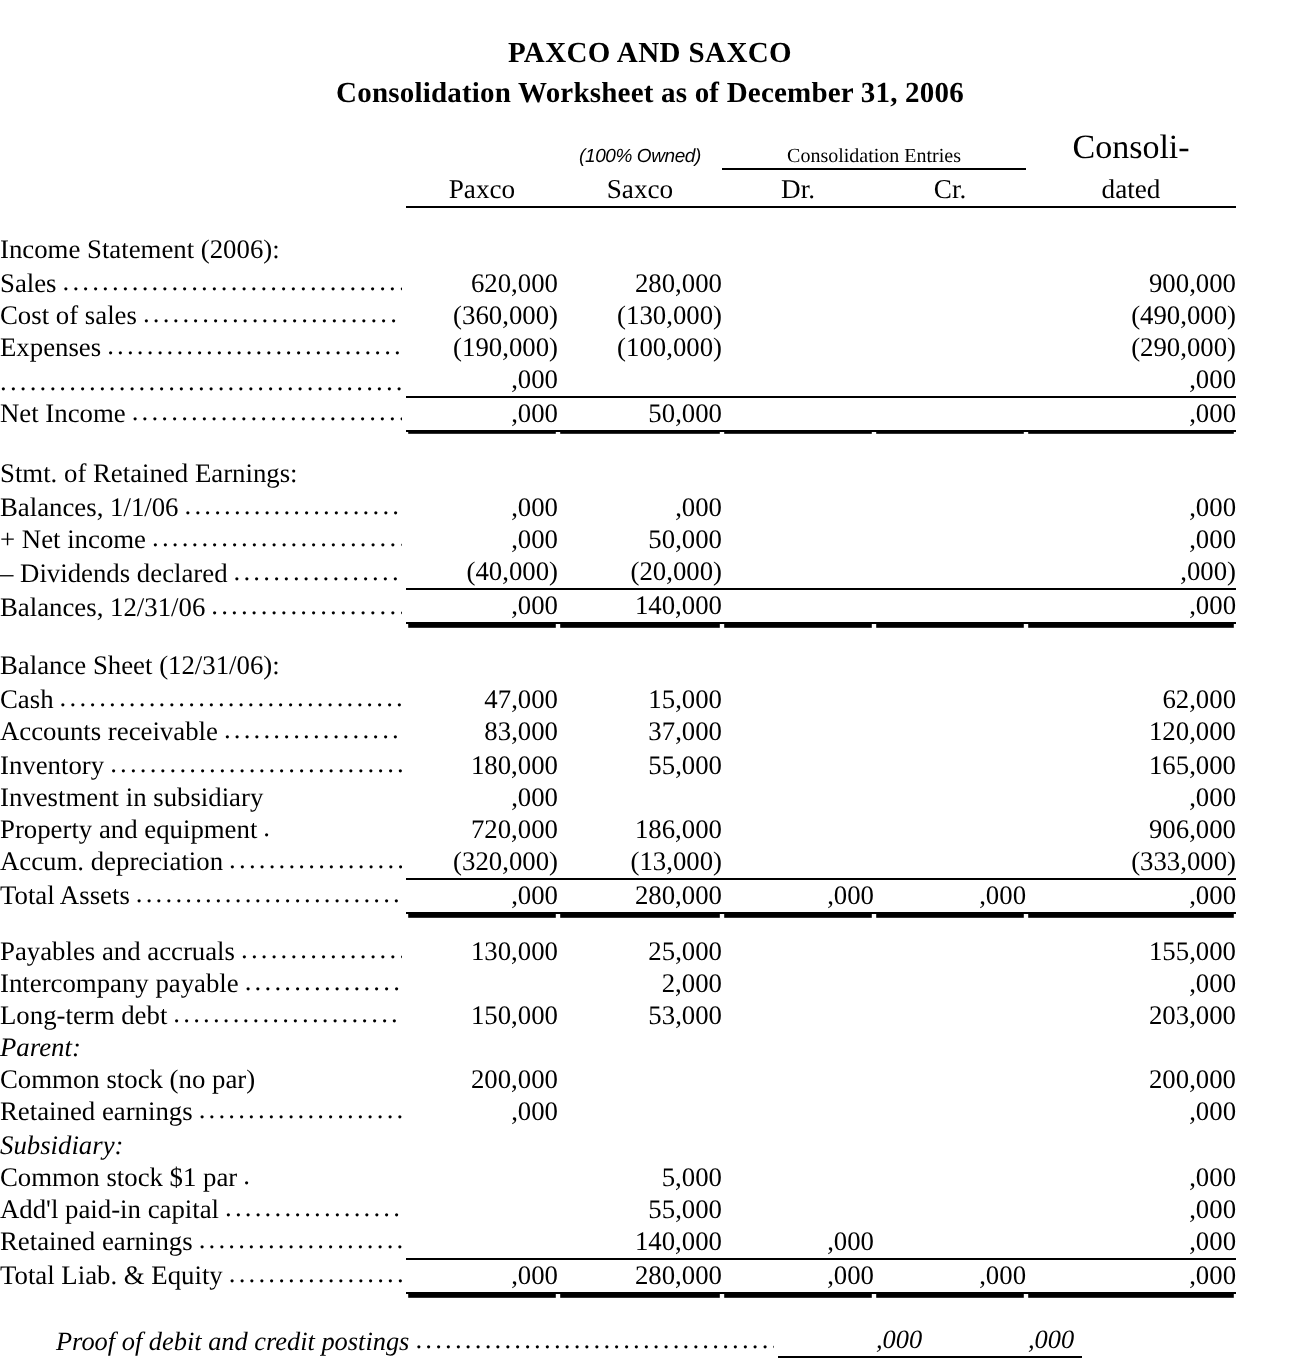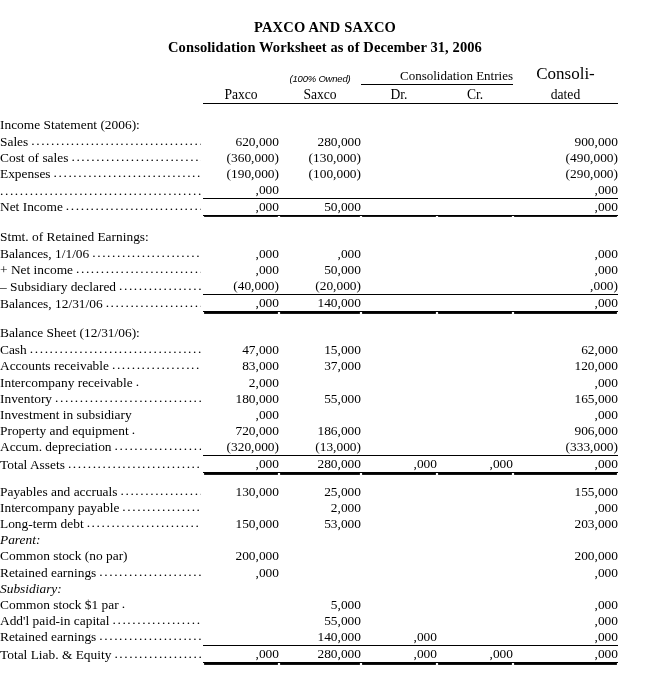--- a/index.html
+++ b/index.html
@@ -68,22 +68,22 @@
   .hdr-owned {
     font-size: 9.5px;
     font-style: italic;
     text-align: center;
     font-family: "Liberation Sans", sans-serif;
     letter-spacing: -0.2px;
     height: 15px;
   }
   .hdr-ce {
     font-weight: bold;
-    font-size: 13px;
-    text-align: right;
+    font-size: 10px;
+    text-align: center;
     height: 16px;
     border-bottom: 1.6px solid #000;
     padding-bottom: 1px;
   }
   .hdr-consoli {
     font-weight: bold;
     font-size: 17px;
     text-align: center;
     height: 16px;
   }
@@ -325,21 +325,21 @@
         <td class="num">,000</td>
         <td class="num">50,000</td>
         <td class="num"></td>
         <td class="num"></td>
         <td class="num">,000</td>
       </tr>
 
       <tr class="row rule-bot">
         <td class="lbl indent1" style="border-bottom:none">
           <span class="leader">
-              <span class="ltxt">– Subsidiary declared</span>
+              <span class="ltxt">– Dividends declared</span>
               <span class="ldots"></span>
             </span>
         </td>
         <td class="num">(40,000)</td>
         <td class="num">(20,000)</td>
         <td class="num"></td>
         <td class="num"></td>
         <td class="num">,000)</td>
       </tr>
 
@@ -386,33 +386,20 @@
               <span class="ldots"></span>
             </span>
         </td>
         <td class="num">83,000</td>
         <td class="num">37,000</td>
         <td class="num"></td>
         <td class="num"></td>
         <td class="num">120,000</td>
       </tr>
 
-      <tr class="row">
-        <td class="lbl indent1">
-          <span class="leader">
-              <span class="ltxt">Intercompany receivable</span>
-              <span class="ldots" style="flex:0 0 4px"></span>
-            </span>
-        </td>
-        <td class="num">2,000</td>
-        <td class="num"></td>
-        <td class="num"></td>
-        <td class="num"></td>
-        <td class="num">,000</td>
-      </tr>
 
       <tr class="row">
         <td class="lbl indent1">
           <span class="leader">
               <span class="ltxt">Inventory</span>
               <span class="ldots"></span>
             </span>
         </td>
         <td class="num">180,000</td>
         <td class="num">55,000</td>

